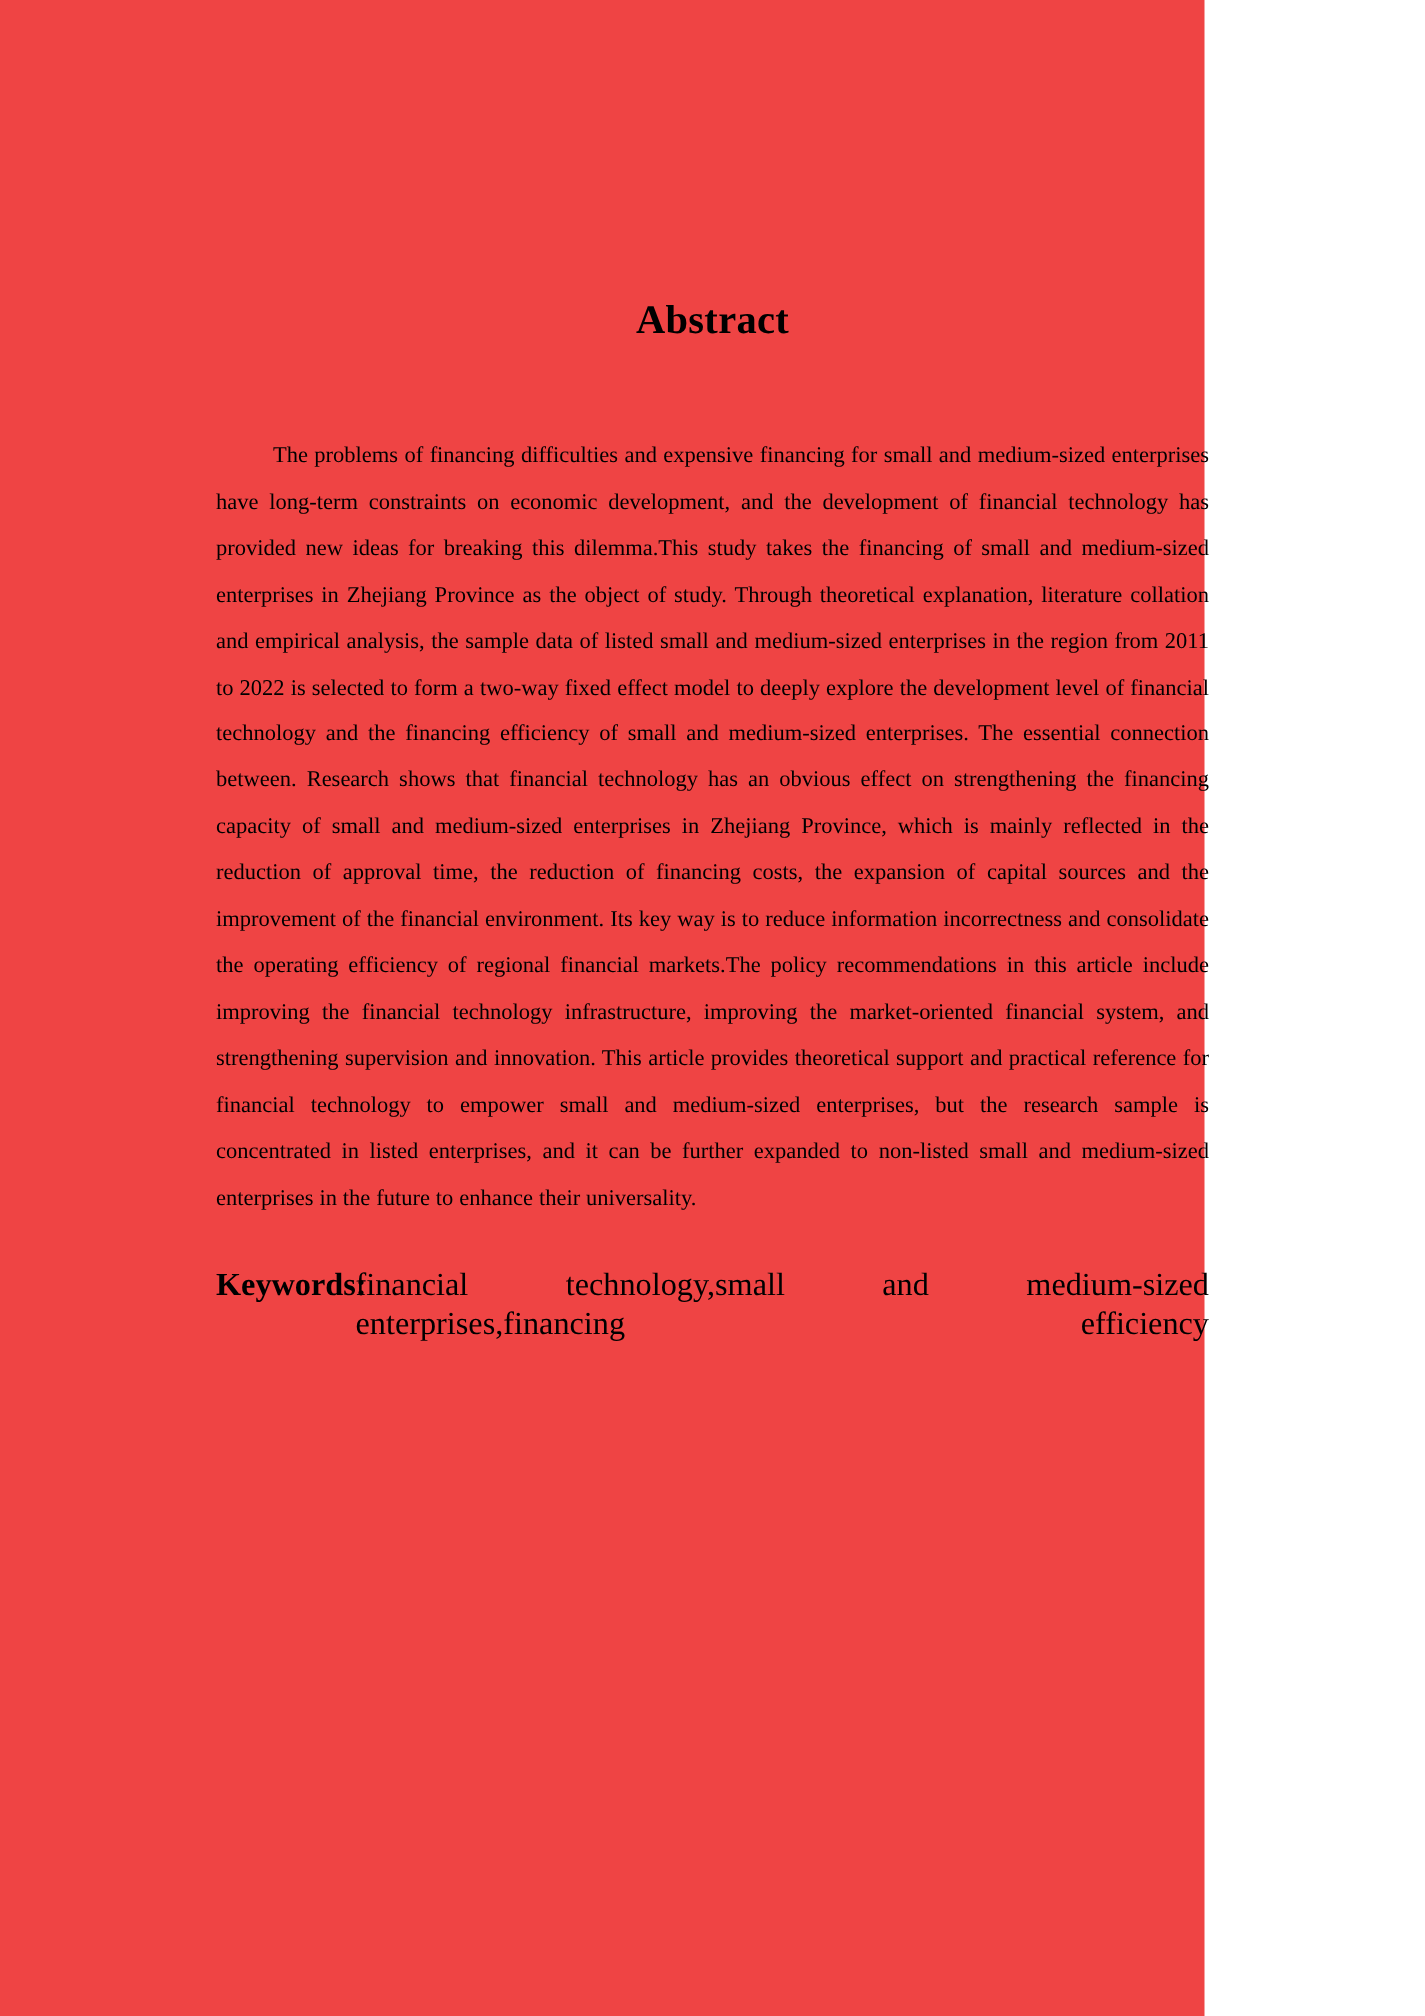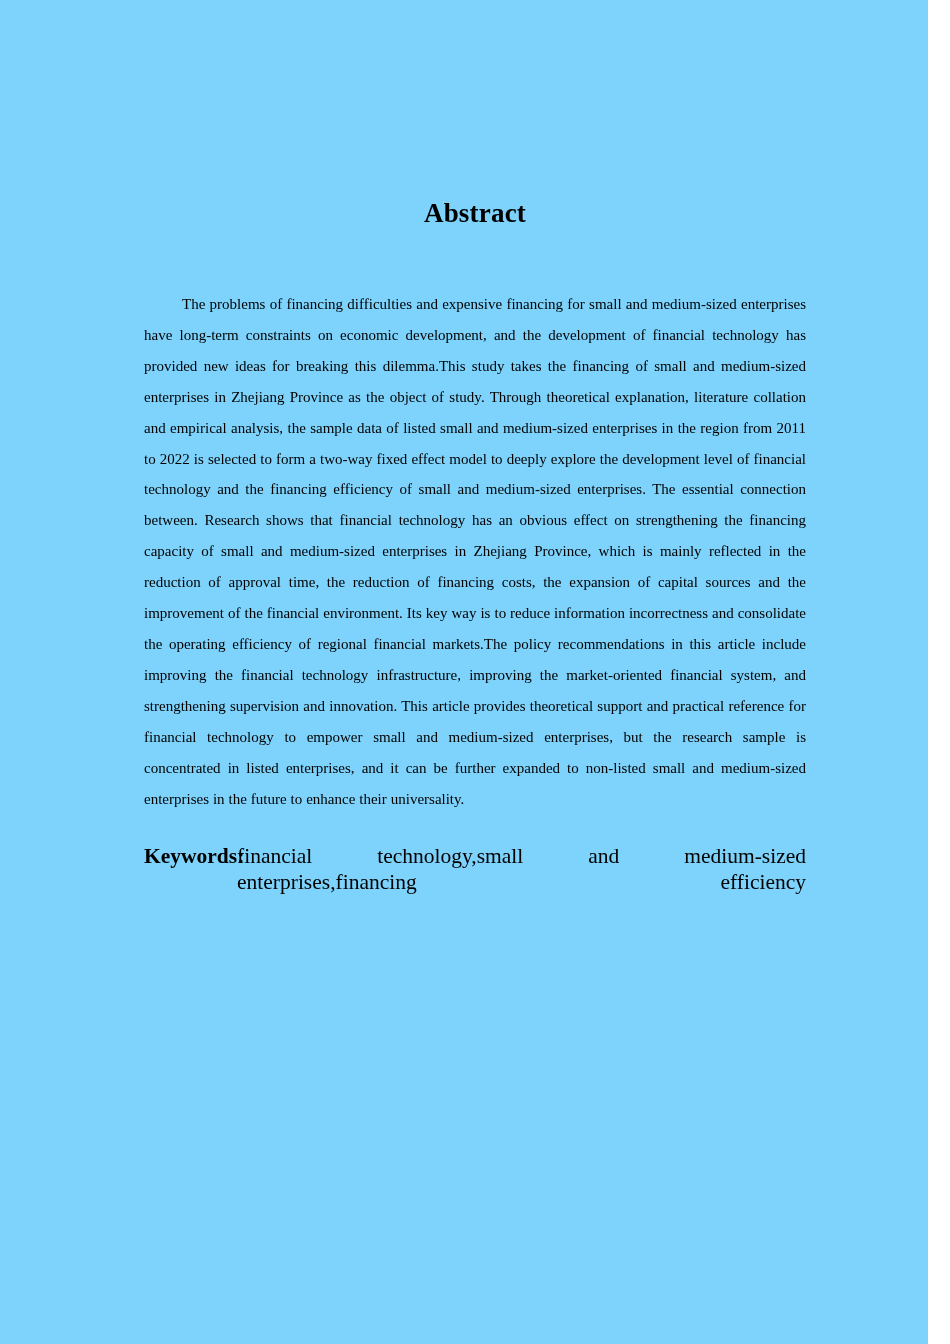--- a/index.html
+++ b/index.html
@@ -12,23 +12,23 @@
     width: 950px;
     height: 1344px;
     overflow: hidden;
     font-family: "Liberation Serif", "DejaVu Serif", serif;
     color: #000000;
     -webkit-font-smoothing: antialiased;
   }
 
   .page {
     position: relative;
-    width: 928px;
+    width: 803px;
     height: 1344px;
-    background: #7dd3fc;
+    background: #ef4444;
     box-sizing: border-box;
   }
 
   .content {
     position: absolute;
     left: 144px;
     top: 0;
     width: 662px;
   }
 

